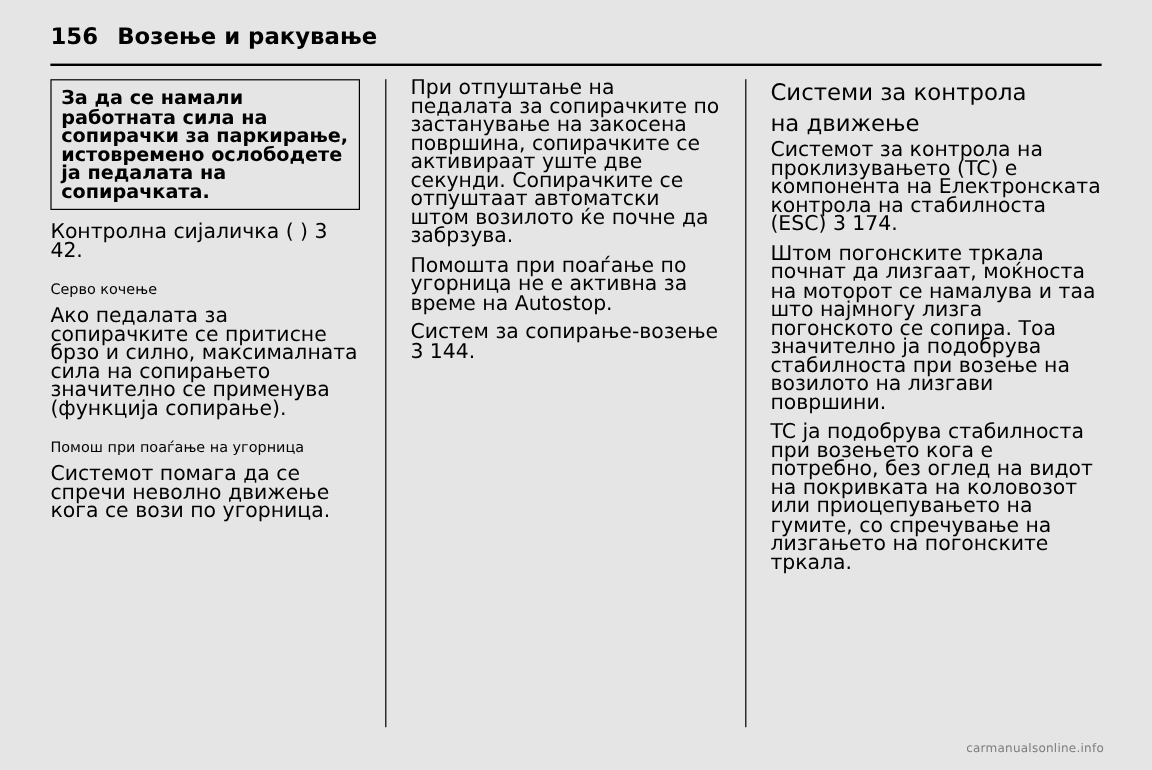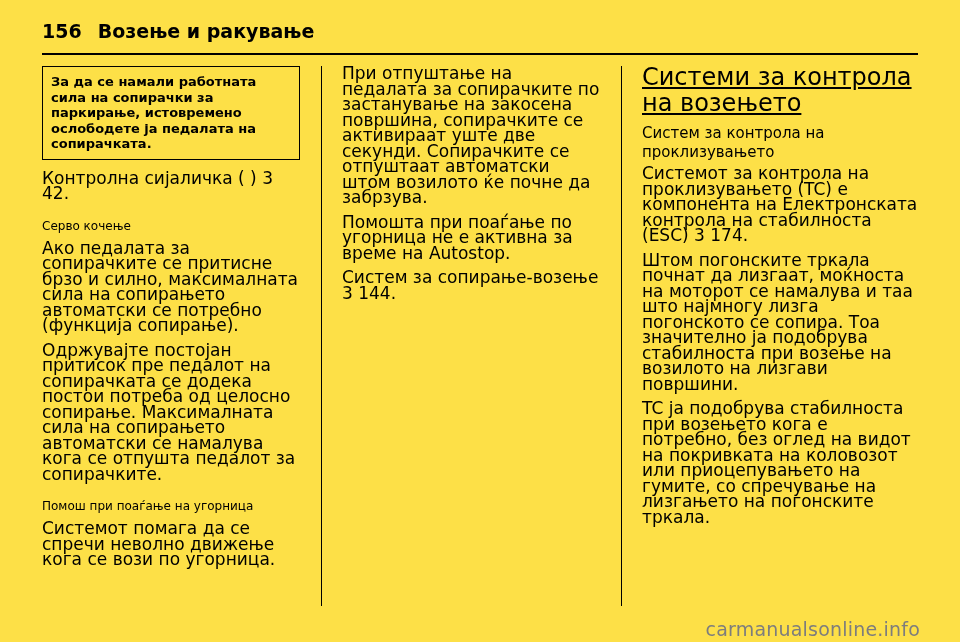--- a/index.html
+++ b/index.html
@@ -4,21 +4,21 @@
 <style>
   html, body {
     margin: 0;
     padding: 0;
     background: #ffffff;
   }
   .page {
     position: relative;
     width: 960px;
     height: 642px;
-    background: #fde047;
+    background: #e5e5e5;
     font-family: "DejaVu Sans", sans-serif;
     color: #000000;
     box-sizing: border-box;
     overflow: hidden;
   }
   
   .header {
     position: absolute;
     left: 42px;
     top: 20px;
@@ -76,47 +76,46 @@
     font-size: 17px;
     line-height: 15.5px;
     text-align: left;
   }
 
   .boxed {
     border: 1.5px solid #000;
     padding: 7px 8px 7px 8px;
     margin-bottom: 11px;
   }
-  .boxed p { margin: 0; font-weight: bold; font-size: 13px; line-height: 15.5px; }
+  .boxed p { margin: 0; font-weight: bold; font-size: 16px; line-height: 15.5px; }
 
   h2.section {
     font-size: 12px;
     font-weight: normal;
     margin: 14px 0 5px 0;
     line-height: 20px;
   }
   h2.big {
-    font-size: 24px;
+    font-size: 19px;
     font-weight: normal;
     margin: 0 0 3px 0;
     line-height: 23px;
-    text-decoration: underline;
   }
   h3.sub {
     font-size: 15px;
     font-weight: normal;
     margin: 9px 0 4px 0;
     line-height: 19px;
   }
 
   .footer {
     position: absolute;
     right: 40px;
-    bottom: 2px;
-    font-size: 19px;
+    bottom: 12px;
+    font-size: 10px;
     color: #7d7d7d;
     letter-spacing: 0.2px;
   }
 </style>
 </head>
 <body>
 
 <div class="page">
 
   <div class="header">
@@ -131,37 +130,35 @@
     <div class="col-rule rule1"></div>
     <div class="col-rule rule2"></div>
 
     <div class="col col1">
       <div class="boxed">
         <p>За да се намали работната сила на сопирачки за паркирање, истовремено ослободете ја педалата на сопирачката.</p>
       </div>
       <p>Контролна сијаличка ( ) 3 42.</p>
 
       <h2 class="section">Серво кочење</h2>
-      <p>Ако педалата за сопирачките се притисне брзо и силно, максималната сила на сопирањето автоматски се потребно (функција сопирање).</p>
-      <p>Одржувајте постојан притисок пре педалот на сопирачката се додека постои потреба од целосно сопирање. Максималната сила на сопирањето автоматски се намалува кога се отпушта педалот за сопирачките.</p>
+      <p>Ако педалата за сопирачките се притисне брзо и силно, максималната сила на сопирањето значително се применува (функција сопирање).</p>
 
       <h2 class="section">Помош при поаѓање на угорница</h2>
       <p>Системот помага да се спречи неволно движење кога се вози по угорница.</p>
     </div>
 
     <div class="col col2">
       <p>При отпуштање на педалата за сопирачките по застанување на закосена површина, сопирачките се активираат уште две секунди. Сопирачките се отпуштаат автоматски штом возилото ќе почне да забрзува.</p>
       <p>Помошта при поаѓање по угорница не е активна за време на Autostop.</p>
       <p>Систем за сопирање-возење 3 144.</p>
     </div>
 
     <div class="col col3">
       <h2 class="big">Системи за контрола</h2>
-      <h2 class="big">на возењето</h2>
-      <h3 class="sub">Систем за контрола на проклизувањето</h3>
+      <h2 class="big">на движење</h2>
       <p>Системот за контрола на проклизувањето (TC) е компонента на Електронската контрола на стабилноста (ESC) 3 174.</p>
       <p>Штом погонските тркала почнат да лизгаат, моќноста на моторот се намалува и таа што најмногу лизга погонското се сопира. Тоа значително ја подобрува стабилноста при возење на возилото на лизгави површини.</p>
       <p>TC ја подобрува стабилноста при возењето кога е потребно, без оглед на видот на покривката на коловозот или приоцепувањето на гумите, со спречување на лизгањето на погонските тркала.</p>
     </div>
 
   </div>
 
   <div class="footer">carmanualsonline.info</div>
 
 </div>

